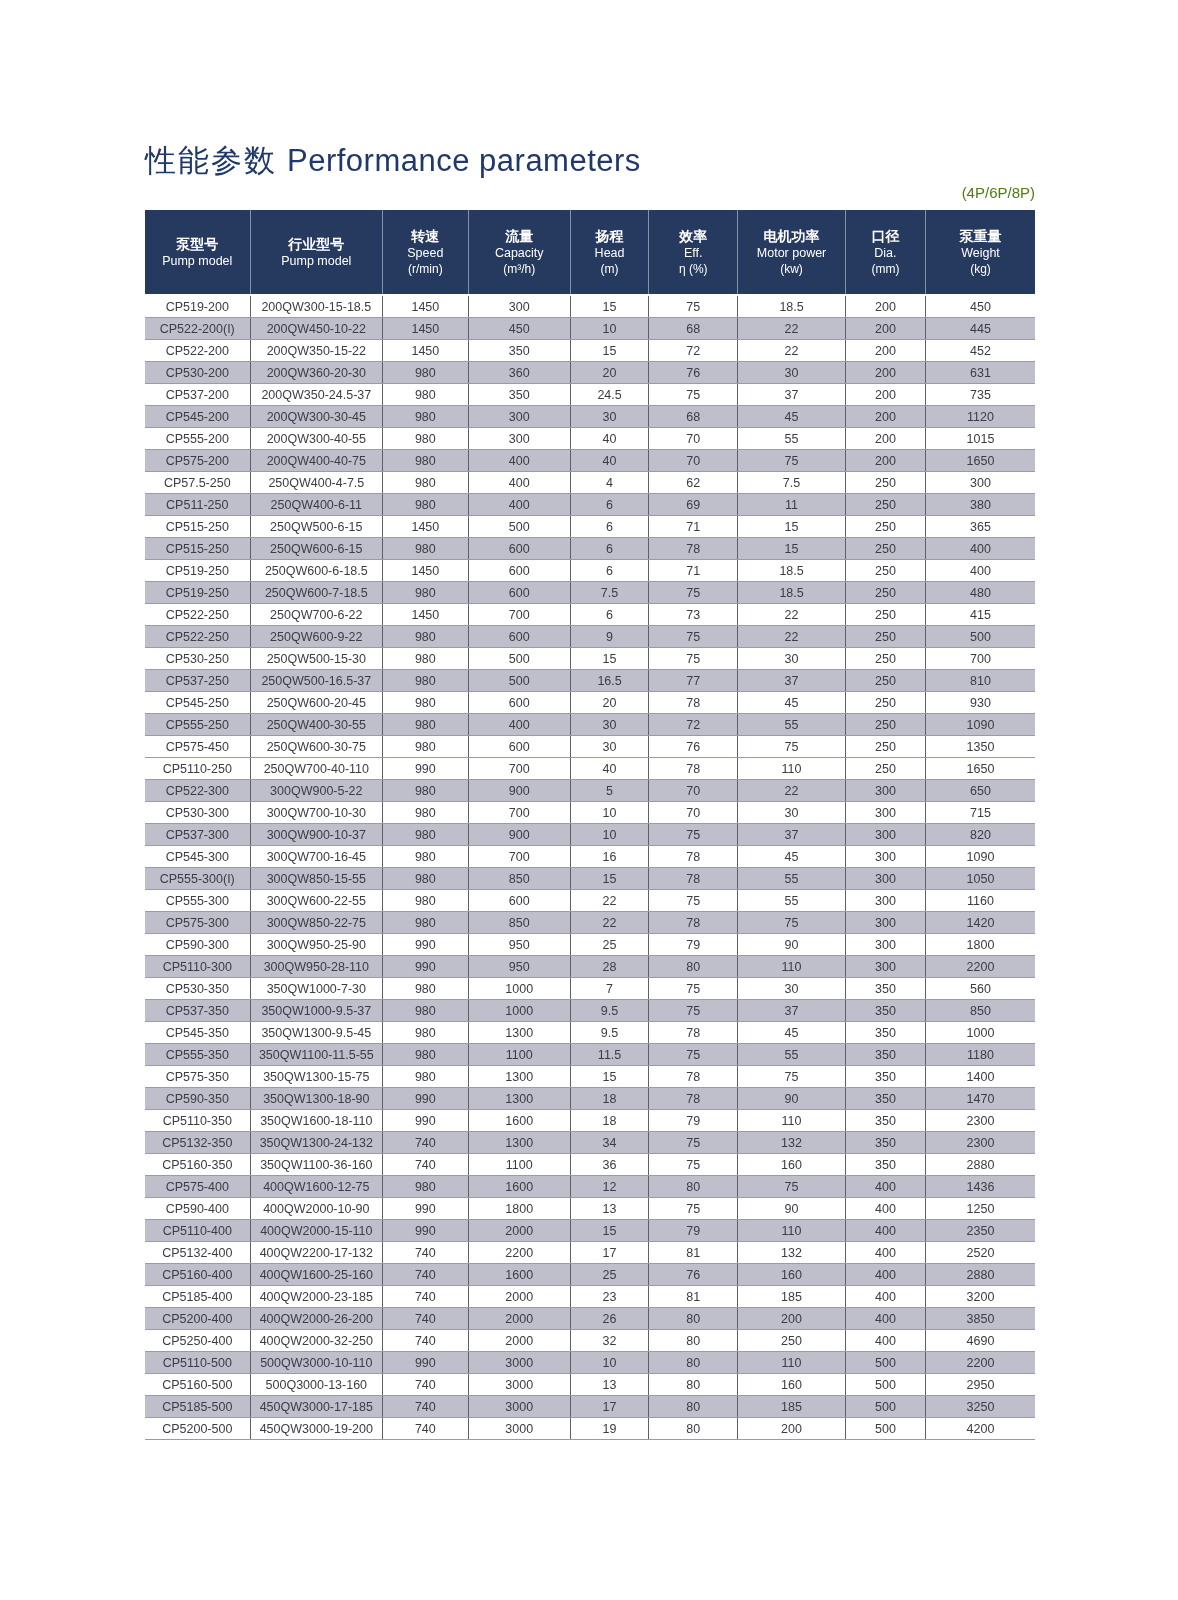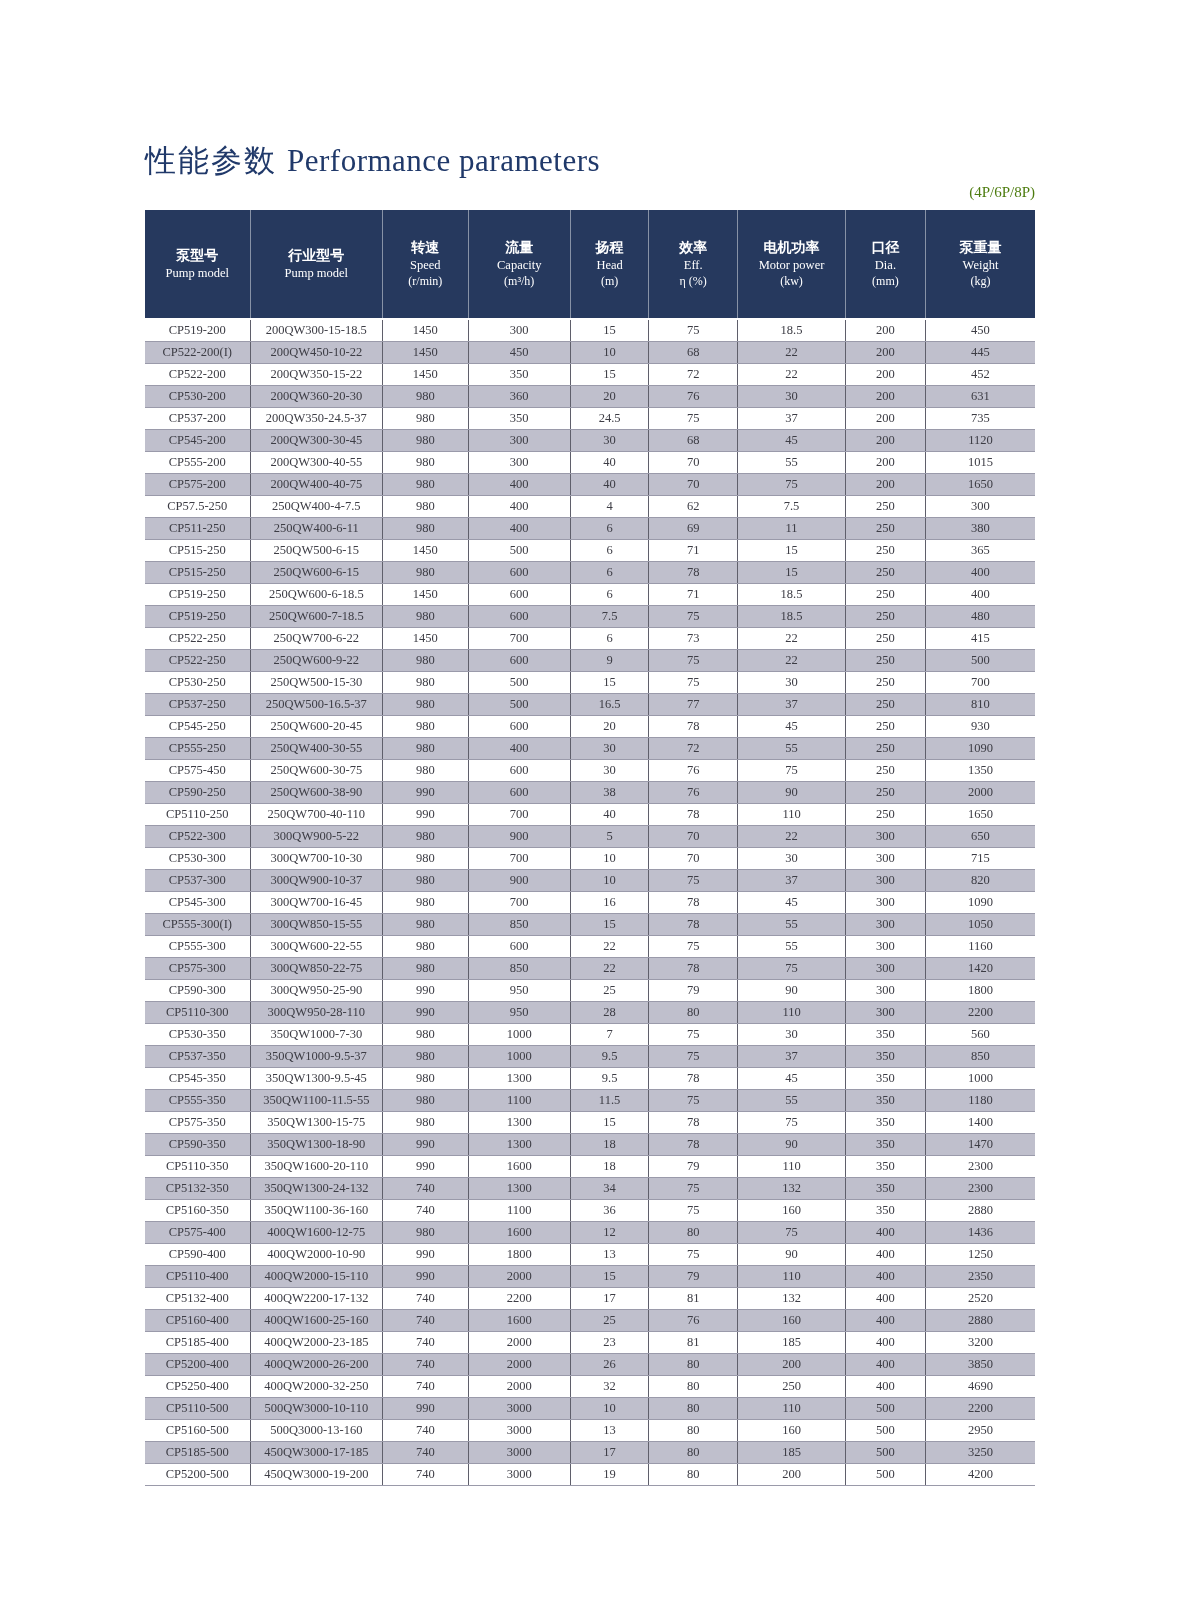--- a/index.html
+++ b/index.html
@@ -1,20 +1,20 @@
 <!DOCTYPE html>
 <html><head>
 <meta charset="utf-8">
 <style>
   html, body { margin:0; padding:0; background:#ffffff; }
   .page {
     position:relative;
     width:1178px; height:1600px;
     background:#ffffff;
-    font-family:Liberation Serif, serif;
+    font-family:Liberation Sans, sans-serif;
     overflow:hidden;
   }
   .title-row {
     position:absolute; left:145px; top:140px;
     color:#20396a;
     font-size:31px;
     letter-spacing:0.5px;
     white-space:nowrap;
   }
   .title-zh { margin-right:10px; letter-spacing:2px; }
@@ -29,21 +29,21 @@
     border-collapse:collapse;
     table-layout:fixed;
   }
   thead th {
     background:#26395e;
     color:#ffffff;
     font-weight:normal;
     height:76px;
     vertical-align:middle;
     text-align:center;
-    padding:16px;
+    padding:4px;
     border-right:1px solid rgba(255,255,255,0.45);
     border-bottom:2px solid #ffffff;
   }
   thead th:last-child { border-right:none; }
   th .hzh  { font-size:14px; font-weight:bold; line-height:18px; }
   th .hen  { font-size:12.5px; line-height:16px; }
   th .hunit{ font-size:12px; line-height:16px; }
   tbody td {
     height:21px;
     text-align:center;
@@ -355,31 +355,20 @@
           <td>CP575-450</td>
           <td>250QW600-30-75</td>
           <td>980</td>
           <td>600</td>
           <td>30</td>
           <td>76</td>
           <td>75</td>
           <td>250</td>
           <td>1350</td>
         </tr>
-        <tr class="alt">
-          <td>CP590-250</td>
-          <td>250QW600-38-90</td>
-          <td>990</td>
-          <td>600</td>
-          <td>38</td>
-          <td>76</td>
-          <td>90</td>
-          <td>250</td>
-          <td>2000</td>
-        </tr>
         <tr>
           <td>CP5110-250</td>
           <td>250QW700-40-110</td>
           <td>990</td>
           <td>700</td>
           <td>40</td>
           <td>78</td>
           <td>110</td>
           <td>250</td>
           <td>1650</td>
@@ -544,21 +533,21 @@
           <td>990</td>
           <td>1300</td>
           <td>18</td>
           <td>78</td>
           <td>90</td>
           <td>350</td>
           <td>1470</td>
         </tr>
         <tr>
           <td>CP5110-350</td>
-          <td>350QW1600-20-110</td>
+          <td>350QW1600-18-110</td>
           <td>990</td>
           <td>1600</td>
           <td>18</td>
           <td>79</td>
           <td>110</td>
           <td>350</td>
           <td>2300</td>
         </tr>
         <tr class="alt">
           <td>CP5132-350</td>

